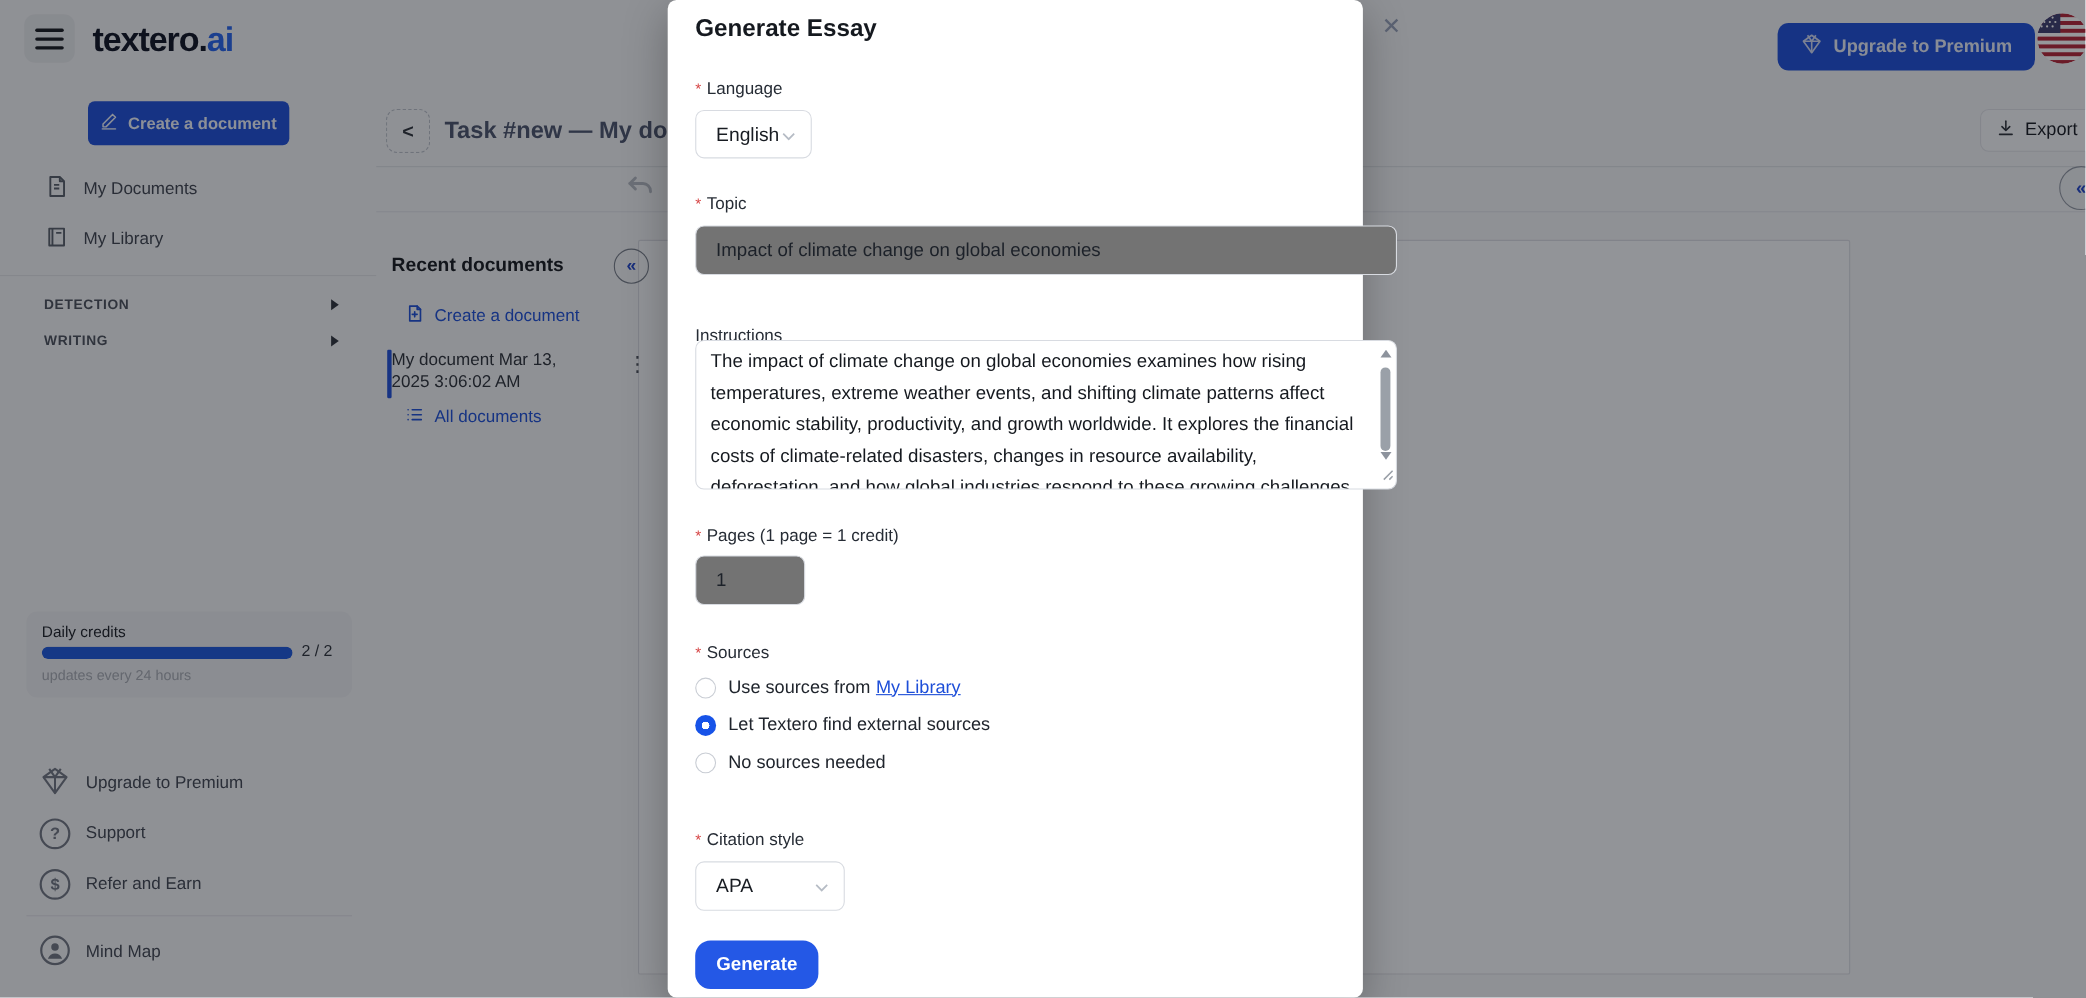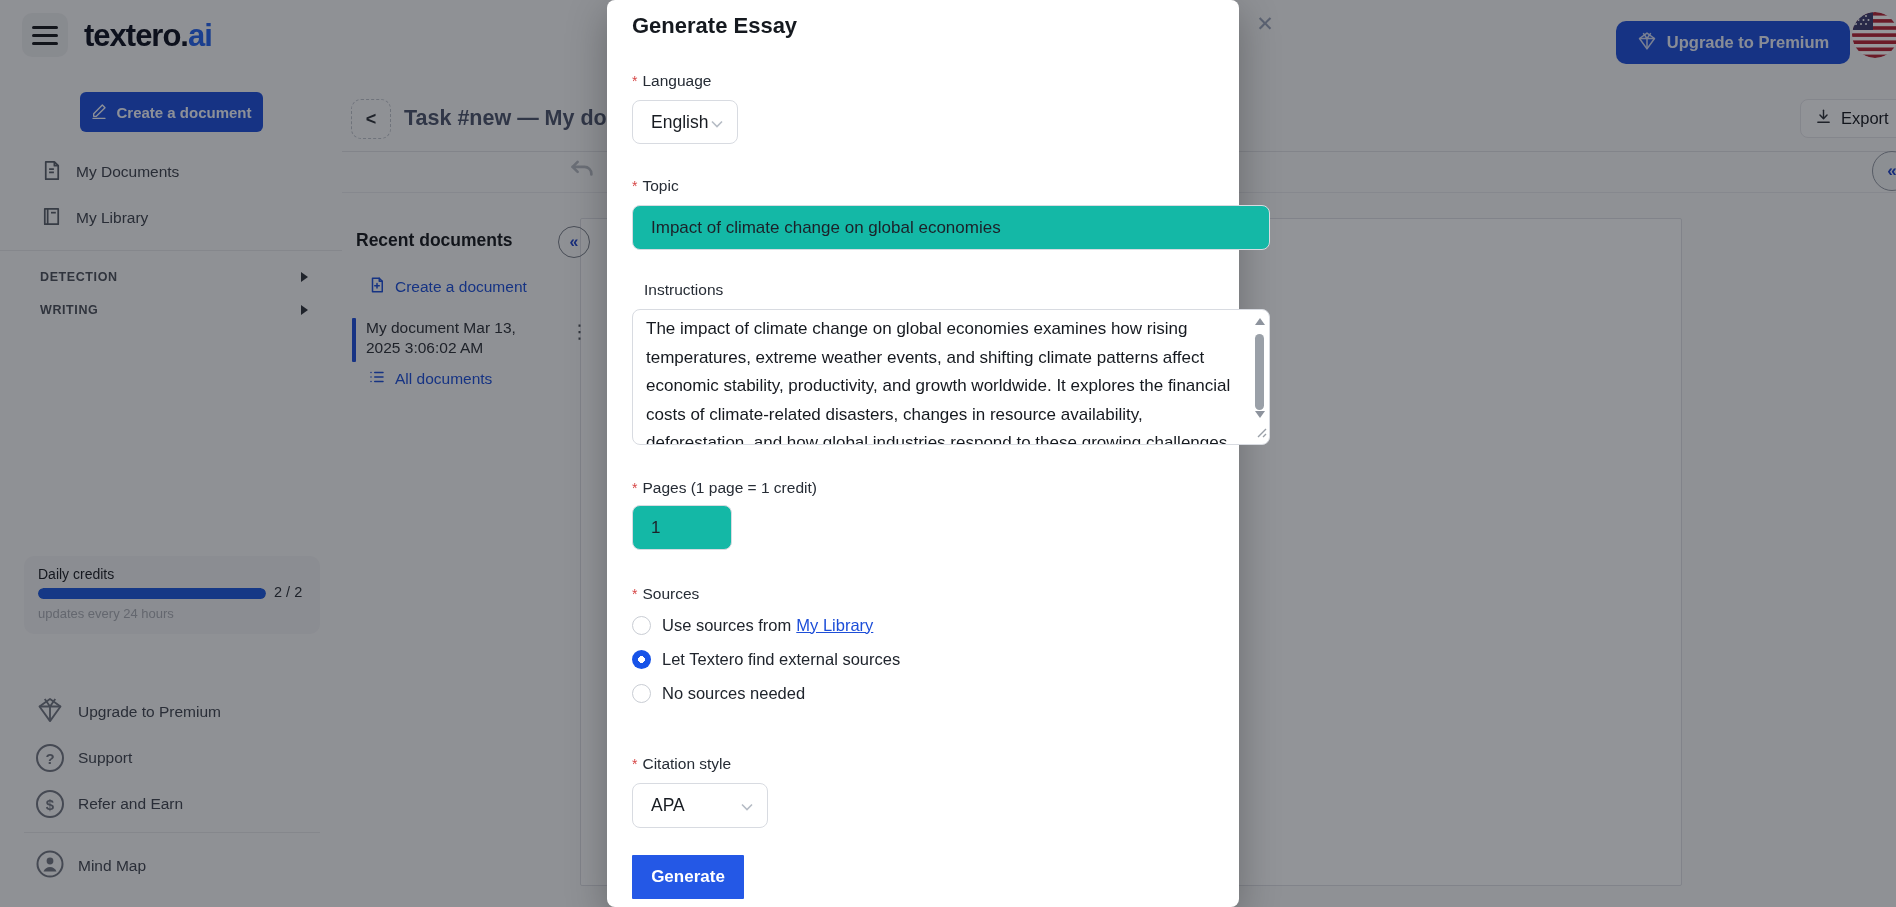--- a/index.html
+++ b/index.html
@@ -66,58 +66,58 @@
 
   .recent-heading{left:356px;top:230px;font-size:17.5px;font-weight:700;color:#14181d;}
   .collapse-btn{left:558px;top:226px;width:32px;height:32px;border-radius:50%;border:1.5px solid #767d88;
                 display:flex;align-items:center;justify-content:center;font-size:16px;font-weight:700;color:#1e43c8;
                 box-sizing:border-box;}
   .link-row{display:flex;align-items:center;gap:9px;font-size:15.5px;font-weight:500;color:#1b4ed6;}
   .create-link{left:368px;top:276px;}
   .all-link{left:368px;top:368px;}
   .doc-item{left:352px;top:318px;display:flex;}
   .doc-item .bar{width:4px;height:44px;background:#1d4ed8;border-radius:1px;}
-  .doc-item .lines{margin-left:10px;font-size:15.5px;line-height:19.5px;color:#2a2f37;}
+  .doc-item .lines{margin-left:0;font-size:15.5px;line-height:19.5px;color:#2a2f37;}
   .kebab{left:570px;top:324px;font-size:19px;color:#4a5059;line-height:16px;}
 
   
   .backdrop{left:0;top:0;width:1896px;height:907px;background:rgba(16,19,26,.44);z-index:5;}
   .modal{left:607px;top:0;width:632px;height:907px;background:#fff;z-index:10;border-radius:8px;
          box-shadow:0 12px 40px rgba(0,0,0,.28);}
   .m-title{left:25px;top:13px;font-size:22px;font-weight:700;color:#15191f;}
   .m-close{left:640px;top:6px;width:36px;height:36px;display:flex;align-items:center;justify-content:center;
            font-size:21px;color:#596070;}
   .f-label{font-size:15.5px;color:#262c35;}
   .star{color:#d64545;margin-right:5px;font-size:14px;}
   .sel{border:1px solid #d8dbe1;border-radius:8px;background:#fff;display:flex;align-items:center;
        padding:0 14px 0 18px;box-sizing:border-box;font-size:17.5px;color:#181c22;}
   .sel .chev{margin-left:auto;color:#b6bcc5;}
-  .inp{border:1px solid #d8dbe1;border-radius:8px;background:#14b8a6;display:flex;align-items:center;
+  .inp{border:1px solid #d8dbe1;border-radius:8px;background:#737373;display:flex;align-items:center;
        padding-left:18px;box-sizing:border-box;font-size:17px;color:#1c2129;}
   .lang-sel{left:25px;top:100px;width:106px;height:44px;}
   .topic-inp{left:25px;top:205px;width:638px;height:45px;}
   .ta{left:25px;top:309px;width:638px;height:136px;border:1px solid #d8dbe1;border-radius:8px;background:#fff;
       box-sizing:border-box;overflow:hidden;}
   .ta-text{position:absolute;left:13px;top:5px;width:588px;font-size:17px;line-height:28.6px;color:#15191f;}
   .ta-scroll{position:absolute;right:3px;top:4px;width:13px;height:126px;}
   .ta-up{position:absolute;left:2px;top:4px;width:0;height:0;border-left:5px solid transparent;
          border-right:5px solid transparent;border-bottom:7px solid #8d939d;}
   .ta-thumb{position:absolute;left:2px;top:20px;width:9px;height:76px;border-radius:5px;background:#9aa0a8;}
   .ta-down{position:absolute;left:2px;bottom:22px;width:0;height:0;border-left:5px solid transparent;
            border-right:5px solid transparent;border-top:7px solid #8d939d;}
   .ta-grip{position:absolute;right:2px;bottom:2px;}
   .pages-inp{left:25px;top:505px;width:100px;height:45px;}
   .radio-row{left:25px;display:flex;align-items:center;gap:11px;font-size:16.5px;color:#20252d;height:26px;}
   .rdo{width:19px;height:19px;border-radius:50%;border:1.5px solid #c9cdd4;box-sizing:border-box;background:#fff;}
   .rdo.on{border:none;background:radial-gradient(circle,#ffffff 0 3.4px,#1753e8 3.6px);}
   .mylib-link{color:#1d4ed8;text-decoration:underline;margin-left:5px;}
   .cit-sel{left:25px;top:783px;width:136px;height:45px;}
-  .generate-btn{left:25px;top:855px;width:112px;height:44px;background:#2458e6;border-radius:1px;
+  .generate-btn{left:25px;top:855px;width:112px;height:44px;background:#2458e6;border-radius:14px;
                 display:flex;align-items:center;justify-content:center;color:#fff;font-size:17px;font-weight:600;}
-  .lbl-lang{left:25px;top:72px;}  .lbl-topic{left:25px;top:177px;} .lbl-instr{left:25px;top:281px;margin-left:12px;}
+  .lbl-lang{left:25px;top:72px;}  .lbl-topic{left:25px;top:177px;} .lbl-instr{left:25px;top:297px;}
   .lbl-pages{left:25px;top:479px;} .lbl-src{left:25px;top:585px;} .lbl-cit{left:25px;top:755px;}
   .r1{top:612px;} .r2{top:646px;} .r3{top:680px;}
 </style>
 </head>
 <body>
 
 <div id="app">
 
   <div class="abs hamburger">
       <i></i>

